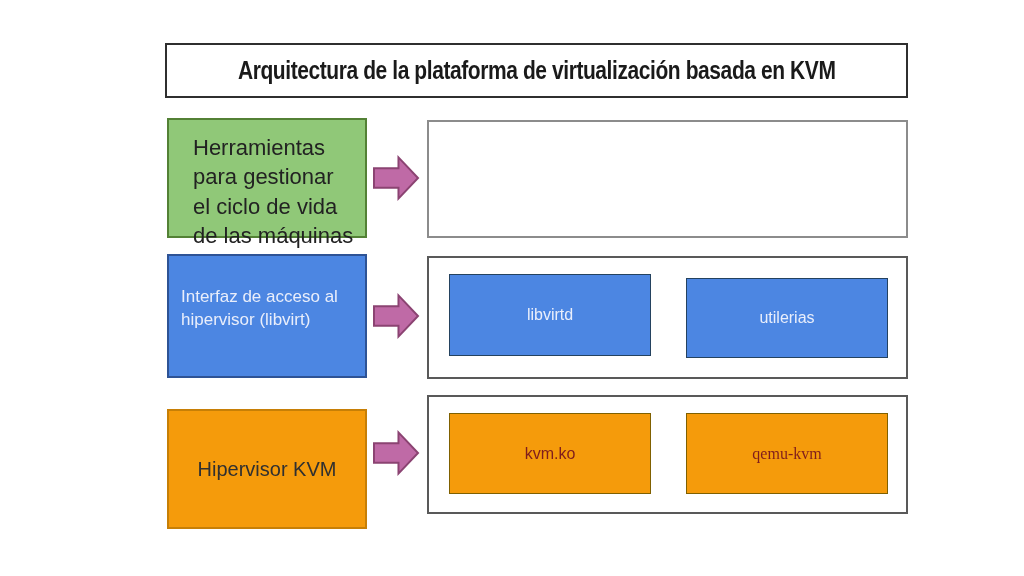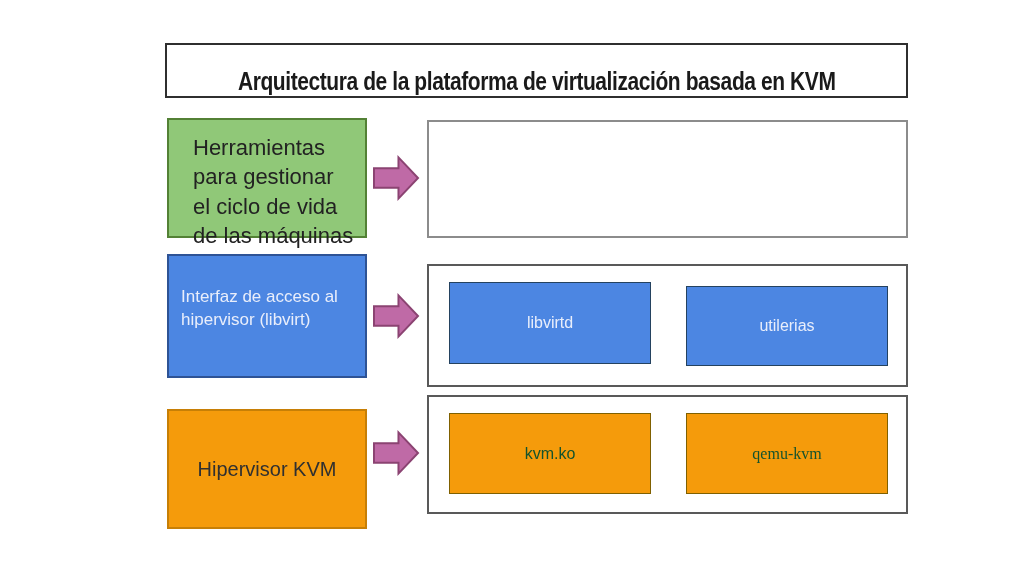--- a/index.html
+++ b/index.html
@@ -13,21 +13,21 @@
     --text-dark:#222222; --text-light:#e9eefb; --canvas-bg:#ffffff;
   }
   *{margin:0;padding:0;box-sizing:border-box;}
   html,body{width:1024px;height:576px;background:var(--canvas-bg);overflow:hidden;}
   body{font-family:"Liberation Sans", sans-serif;}
   .stage{position:absolute;left:0;top:0;width:1024px;height:576px;background:var(--canvas-bg);}
 
   .title-box{
     position:absolute;left:165px;top:43px;width:743px;height:55px;
     border:2px solid var(--title-border);background:#fff;
-    display:flex;align-items:flex-end;justify-content:center;
+    display:flex;align-items:center;justify-content:center;
   }
   .title-text{
     display:inline-block;
     font-family:"Liberation Sans", sans-serif;
     font-weight:bold;font-size:25px;color:#1a1a1a;
     letter-spacing:-0.5px;
     transform:scaleX(0.84);transform-origin:center;
     white-space:nowrap;
   }
 
@@ -53,30 +53,30 @@
     text-align:center;
     font-size:20px;color:#303030;
   }
 
   .arrow{position:absolute;left:373px;width:47px;height:46px;}
   .arrow.a1{top:155px;} .arrow.a2{top:293px;} .arrow.a3{top:430px;}
   .arrow polygon{fill:var(--arrow-fill);stroke:var(--arrow-border);stroke-width:2;stroke-linejoin:miter;}
 
   .container{position:absolute;left:427px;width:481px;background:#fff;}
   .container.c1{top:120px;height:118px;border:2px solid var(--container-border-light);}
-  .container.c2{top:264px;height:123px;border:2px solid var(--container-border-dark);}
+  .container.c2{top:256px;height:123px;border:2px solid var(--container-border-dark);}
   .container.c3{top:395px;height:119px;border:2px solid var(--container-border-dark);}
 
   .inner-box{
     position:absolute;width:202px;
     display:flex;align-items:center;justify-content:center;
     font-size:16px;
   }
   .inner-box.blue{background:var(--blue-fill);border:1px solid var(--inner-blue-border);color:var(--text-light);}
-  .inner-box.orange{background:var(--orange-fill);border:1px solid var(--inner-orange-border);color:#14532d;}
+  .inner-box.orange{background:var(--orange-fill);border:1px solid var(--inner-orange-border);color:#7f1d1d;}
   .inner-box.pos-libvirtd{left:20px;top:16px;height:82px;}
   .inner-box.pos-utilerias{left:257px;top:20px;height:80px;align-items:center;}
   .inner-box.pos-kvmko{left:20px;top:16px;height:81px;}
   .inner-box.pos-qemukvm{left:257px;top:16px;height:81px;font-family:Liberation Serif, serif;}
 </style>
 </head>
 <body>
 
 <div class="stage">
 

